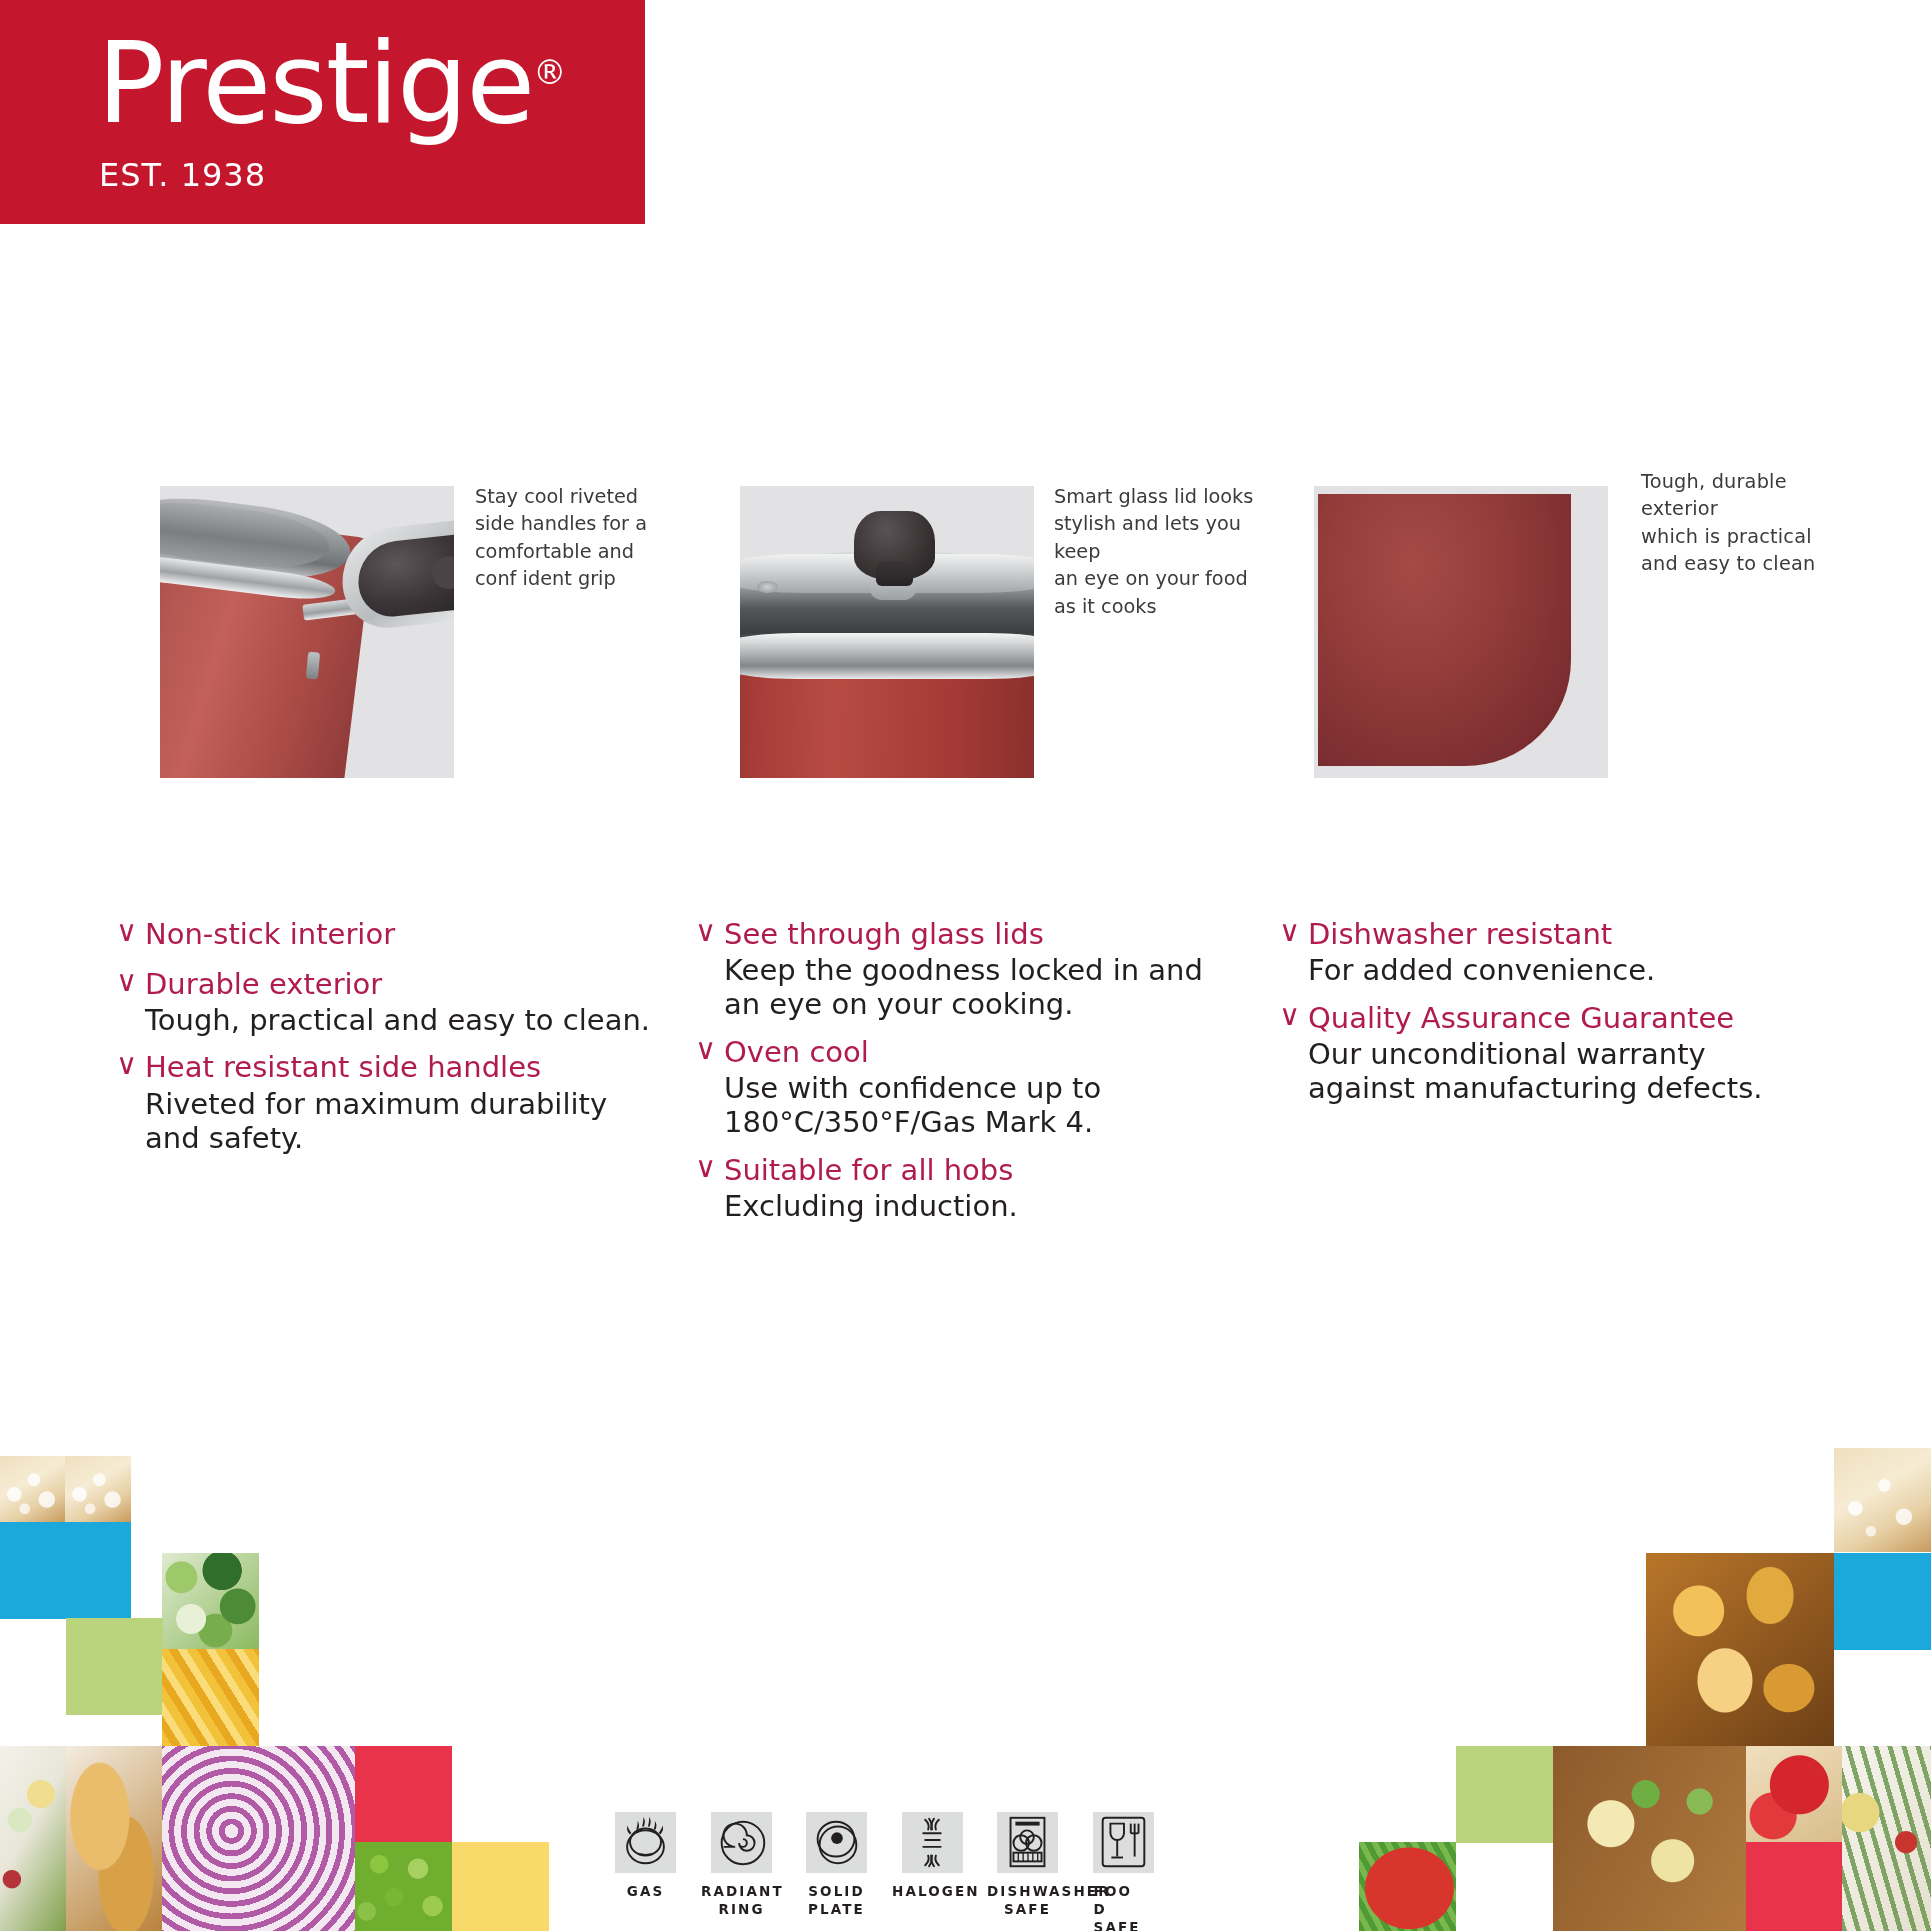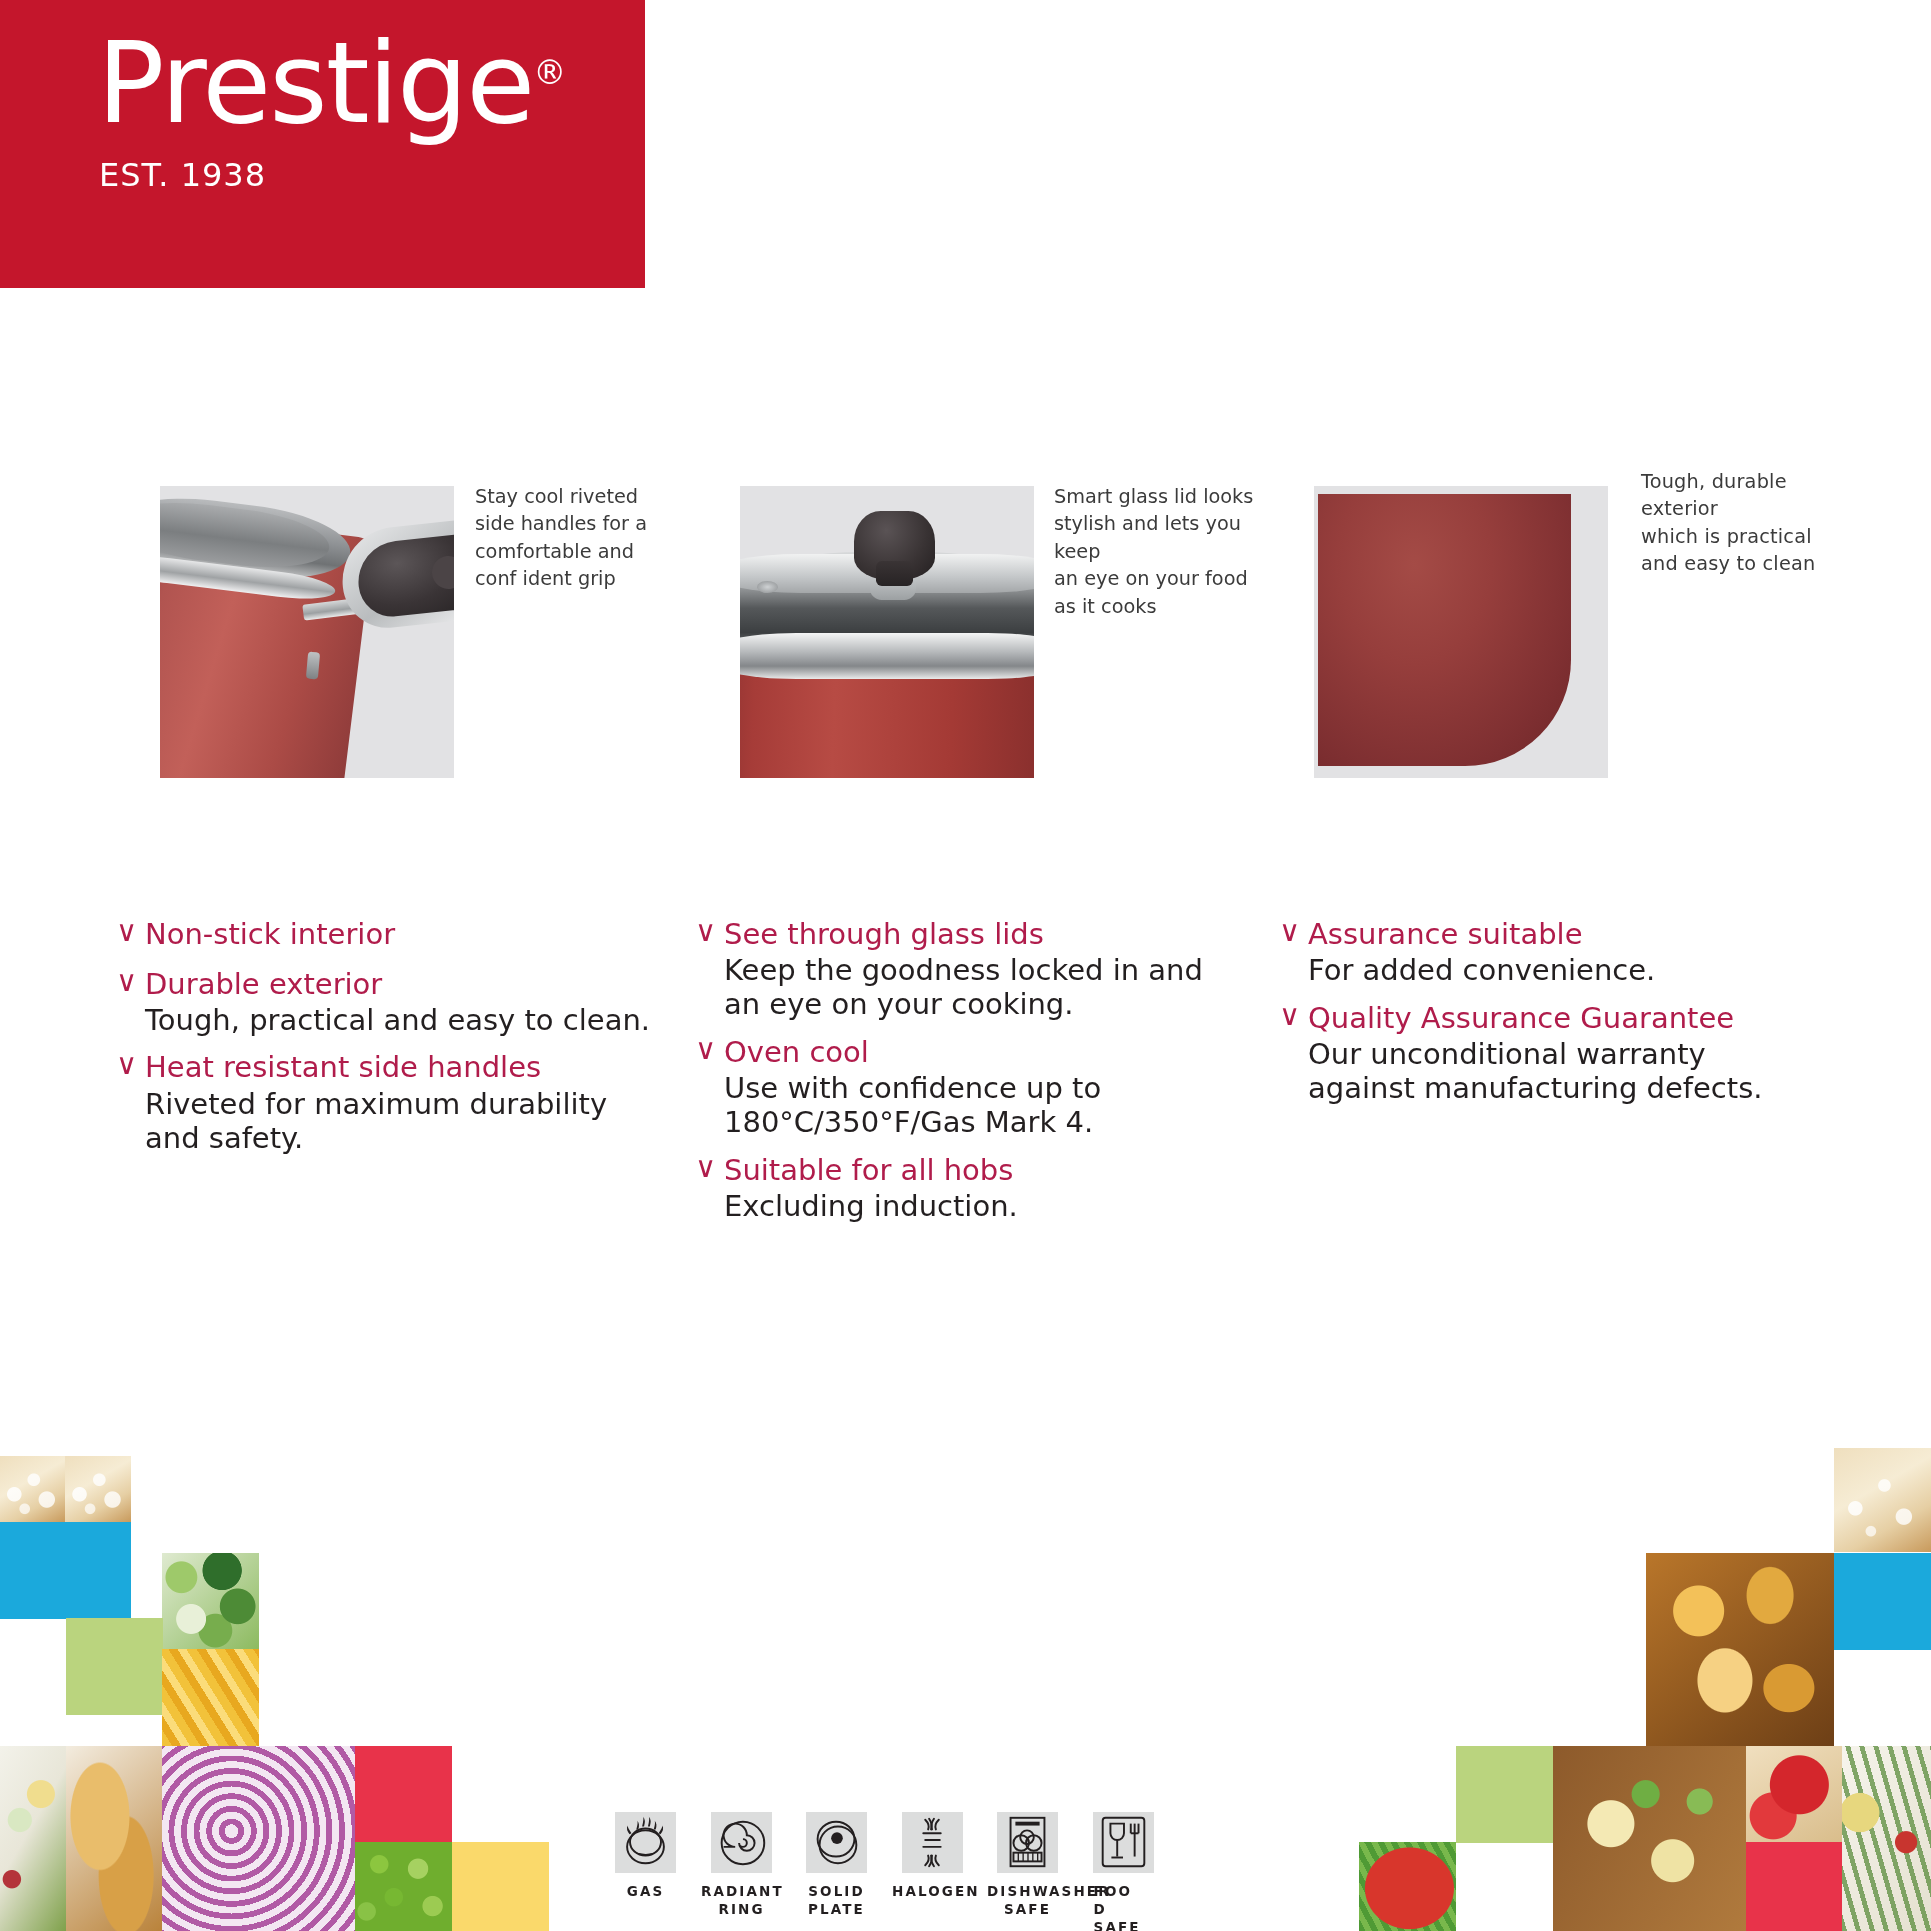--- a/index.html
+++ b/index.html
@@ -13,21 +13,21 @@
     position: relative;
     overflow: hidden;
     font-family: "DejaVu Sans", "Liberation Sans", sans-serif;
     color: #231f20;
   }
 
   
   .logo-block {
     position: absolute;
     left: 0; top: 0;
-    width: 645px; height: 288px;
+    width: 645px; height: 224px;
     background: #C4162C;
   }
   .logo-word {
     position: absolute;
     left: 97px; top: 27px;
     font-family: "DejaVu Sans", "Liberation Sans", sans-serif;
     font-size: 112px;
     font-weight: 400;
     color: #ffffff;
     letter-spacing: -1.9px;
@@ -446,21 +446,21 @@
       <div class="feat-title">Suitable for all hobs</div>
       <div class="feat-desc">Excluding induction.</div>
     </div>
   </div>
 </div>
 
 <div class="feat-col col-3">
   <div class="feat-item">
     <div class="feat-tick">∨</div>
     <div class="feat-txt">
-      <div class="feat-title">Assurance suitable</div>
+      <div class="feat-title">Dishwasher resistant</div>
       <div class="feat-desc">For added convenience.</div>
     </div>
   </div>
   <div class="feat-item">
     <div class="feat-tick">∨</div>
     <div class="feat-txt">
       <div class="feat-title">Quality Assurance Guarantee</div>
       <div class="feat-desc">Our unconditional warranty
 against manufacturing defects.</div>
     </div>

